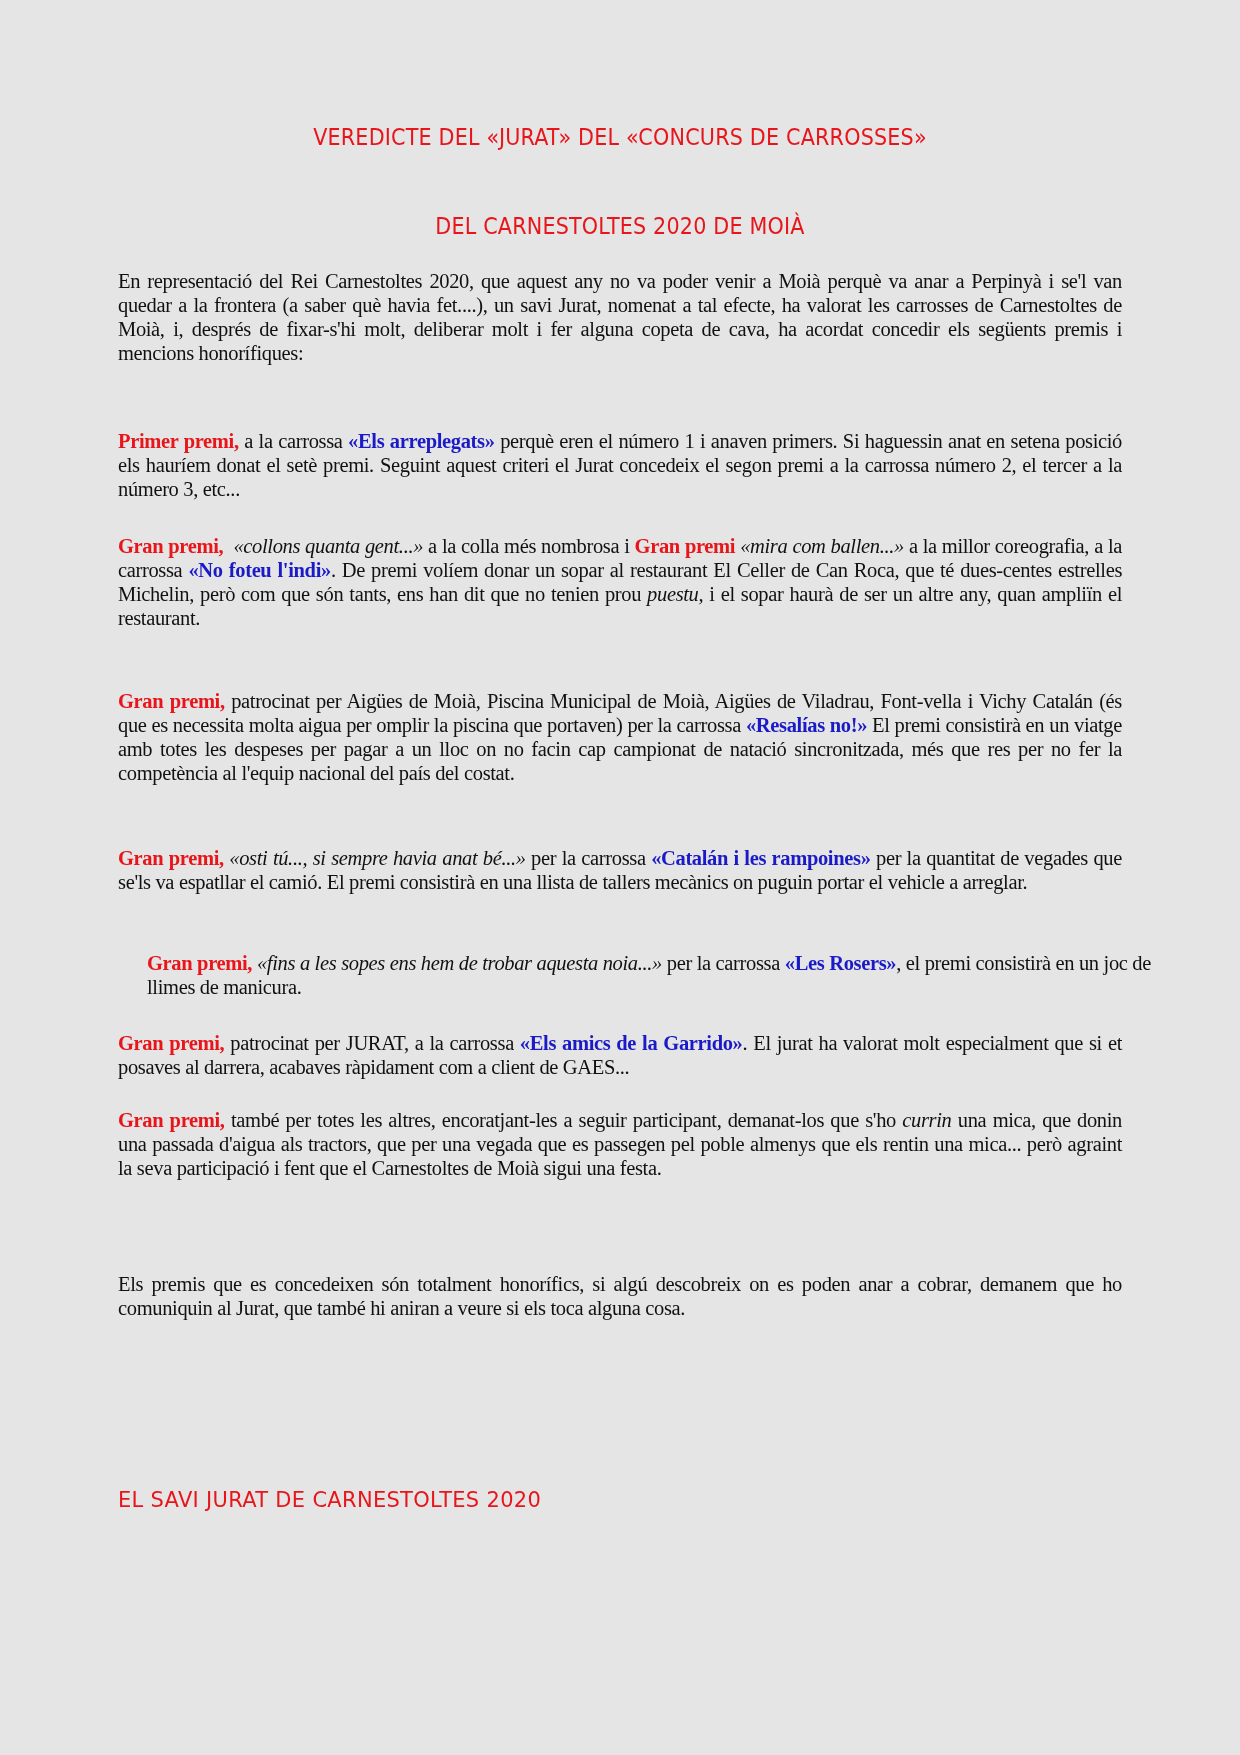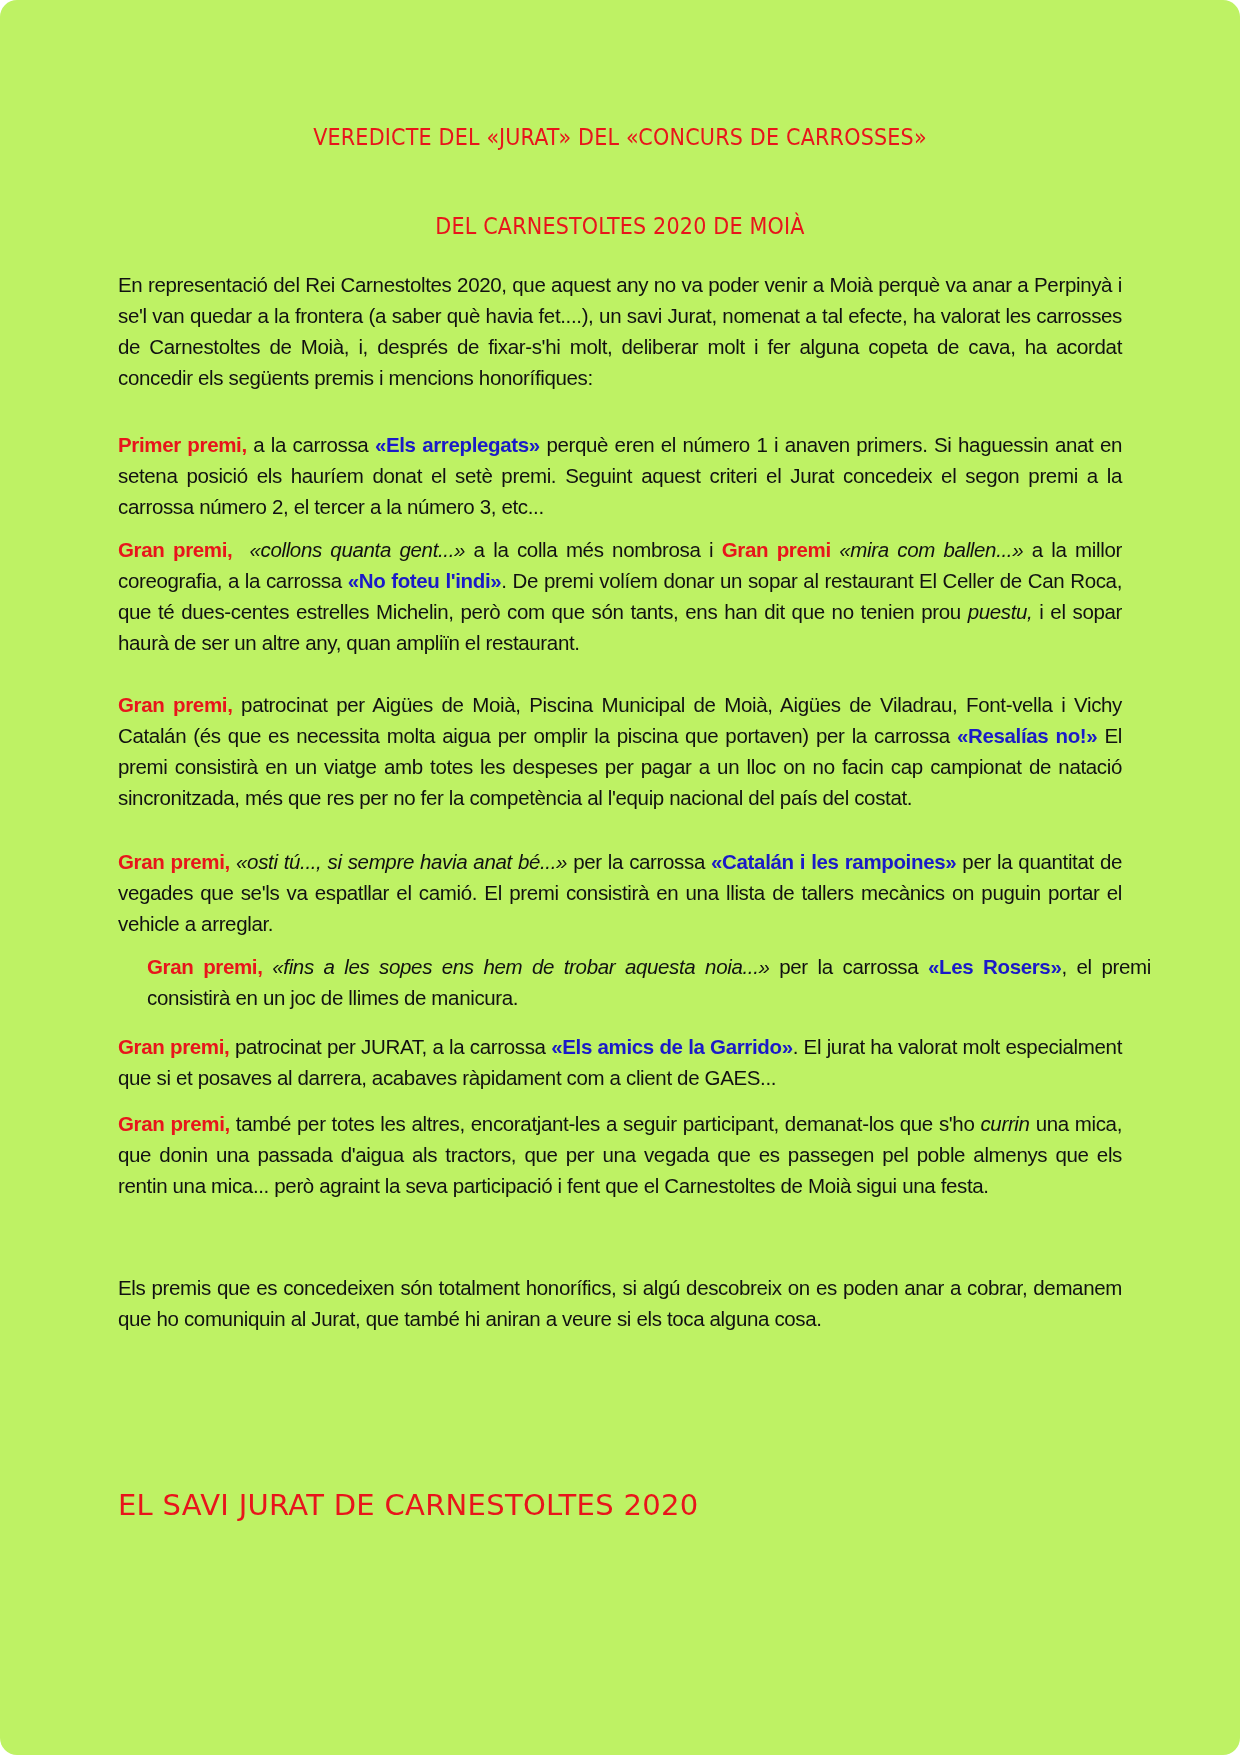--- a/index.html
+++ b/index.html
@@ -1,34 +1,33 @@
 <!DOCTYPE html>
 <html><head>
   <meta charset="utf-8">
   <style>
     html, body { margin: 0; padding: 0; background: #ffffff; }
     body { width: 1240px; height: 1755px; position: relative; overflow: hidden; }
     .page {
       position: absolute; left: 0; top: 0; width: 1240px; height: 1755px;
-      background: #bef264;
-      border-radius: 17px;
+      background: #e5e5e5;
     }
     .title {
       position: absolute; left: 0; width: 1240px; text-align: center;
       font-family: "DejaVu Sans", sans-serif;
       color: #e8151b; font-size: 23px; letter-spacing: 0.2px;
       font-stretch: condensed;
     }
     .title-1 { top: 124px; }
     .title-2 { top: 169px; margin-top: 44px; }
 
     .body-text {
       position: absolute; left: 118px; width: 1004px;
-      font-family: Liberation Sans, sans-serif;
-      font-size: 20.5px; line-height: 31px; color: #111111;
+      font-family: Liberation Serif, serif;
+      font-size: 20.5px; line-height: 24px; color: #111111;
       text-align: justify;
       letter-spacing: -0.35px;
     }
     .body-text p { margin: 0; }
     .red { color: #e8151b; font-weight: bold; }
     .blue { color: #1a1ac8; font-weight: bold; }
     .it { font-style: italic; }
 
     .p-intro   { top: 269px; }
     .p-primer  { top: 429px; }
@@ -38,21 +37,21 @@
     .p-gran4   { top: 951px; margin-left: 29px; }
     .p-gran5   { top: 1031px; }
     .p-gran6   { top: 1108px; }
     .p-premis  { top: 1244px; margin-top: 28px; }
     .p-decis   { top: 1322px; }
     .p-signat  { top: 1428px; }
 
     .signature {
       position: absolute; left: 118px; top: 1488px;
       font-family: "DejaVu Sans", sans-serif;
-      color: #e8151b; font-size: 29px; letter-spacing: 0.3px;
+      color: #e8151b; font-size: 21px; letter-spacing: 0.3px;
     }
   </style>
 </head>
 <body>
 
 <div class="page">
 
   <div class="title title-1">VEREDICTE DEL «JURAT» DEL «CONCURS DE CARROSSES»</div>
   <div class="title title-2">DEL CARNESTOLTES 2020 DE MOIÀ</div>
 

